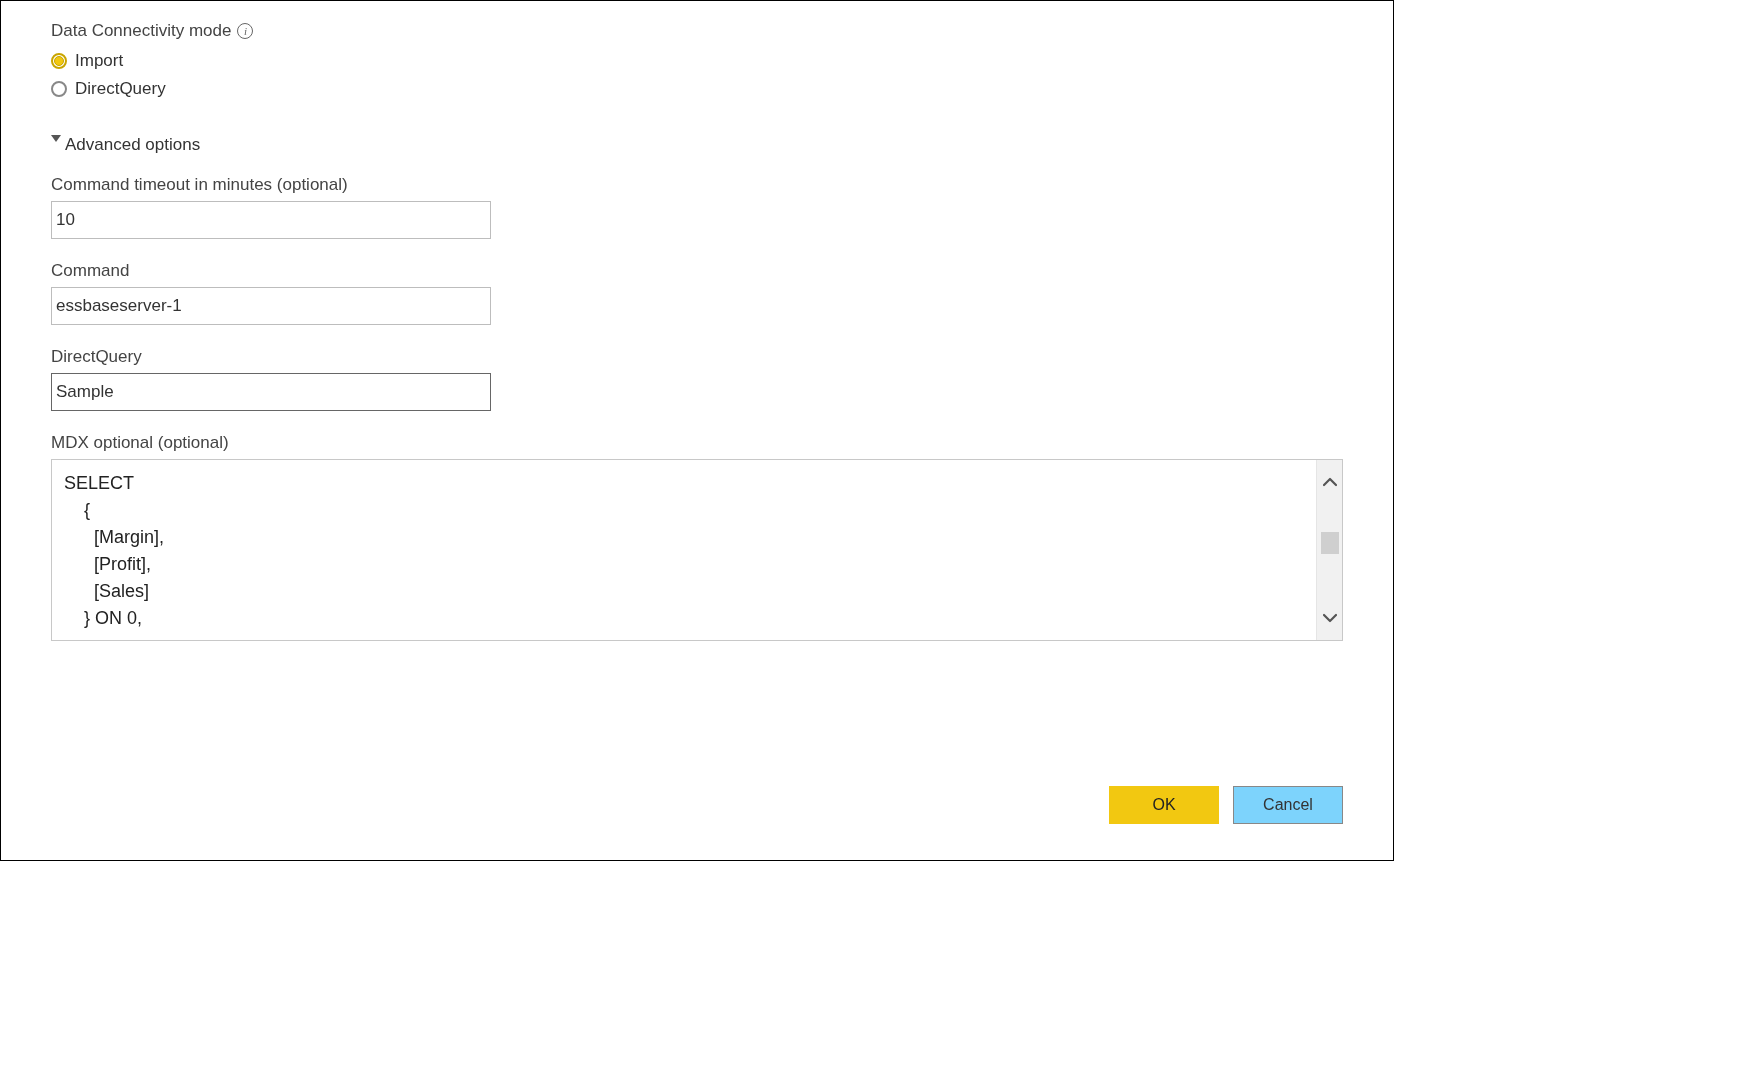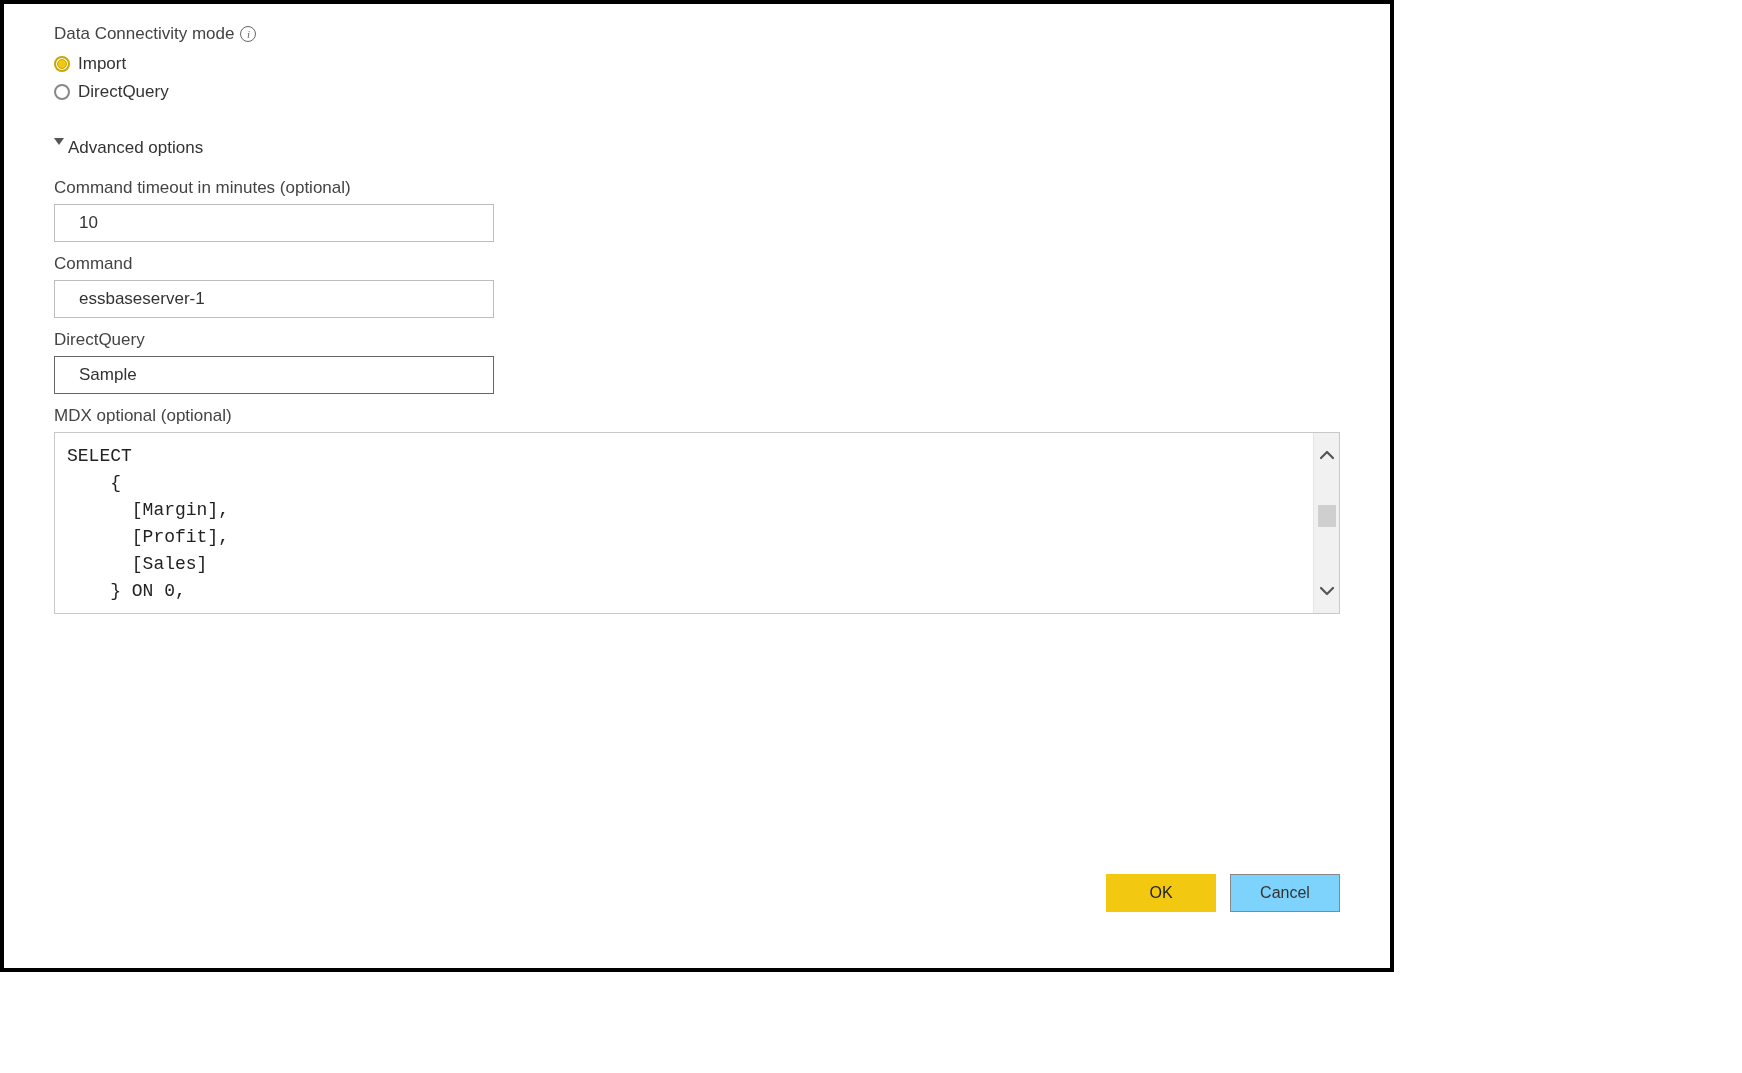--- a/index.html
+++ b/index.html
@@ -4,23 +4,23 @@
   <style>
     * { box-sizing: border-box; margin: 0; padding: 0; }
     body {
       font-family: "Segoe UI", Tahoma, Geneva, sans-serif;
       font-size: 15px;
       color: #333;
       background: #fff;
       padding: 0;
     }
     .dialog {
-      border: 4px solid #000000;
+      border: 1px solid #000000;
       width: 1394px;
-      height: 972px;
+      height: 861px;
       padding: 20px 50px 20px 50px;
       position: relative;
       display: flex;
       flex-direction: column;
     }
     .section-label {
       font-size: 17px;
       color: #444;
       margin-bottom: 10px;
       display: flex;
@@ -92,40 +92,40 @@
     .field-label {
       font-size: 17px;
       color: #444;
       margin-bottom: 6px;
       margin-top: 6px;
     }
     .text-input {
       width: 440px;
       height: 38px;
       border: 1px solid #bdbdbd;
-      padding: 6px 24px;
+      padding: 6px 4px;
       font-size: 17px;
       font-family: inherit;
       color: #333;
       outline: none;
-      margin-bottom: 6px;
+      margin-bottom: 16px;
     }
     .text-input.focused {
       border: 1.5px solid #666;
     }
     .textarea-wrap {
       position: relative;
       width: 100%;
       border: 1px solid #c8c8c8;
       height: 182px;
       overflow: hidden;
       margin-bottom: 10px;
     }
     .mdx-text {
-      font-family: Liberation Mono, monospace;
+      font-family: Liberation Sans, sans-serif;
       font-size: 18px;
       white-space: pre;
       padding: 10px 12px;
       width: calc(100% - 28px);
       height: 100%;
       overflow: hidden;
       border: none;
       resize: none;
       outline: none;
       background: transparent;
@@ -160,21 +160,21 @@
       width: 18px;
       height: 22px;
       background: #cfcfcf;
       position: absolute;
       top: 72px;
       left: 4px;
     }
     .button-row {
       position: absolute;
       right: 50px;
-      bottom: 56px;
+      bottom: 36px;
       display: flex;
       gap: 14px;
     }
     .btn {
       min-width: 110px;
       height: 38px;
       display: flex;
       align-items: center;
       justify-content: center;
       font-size: 16px;

